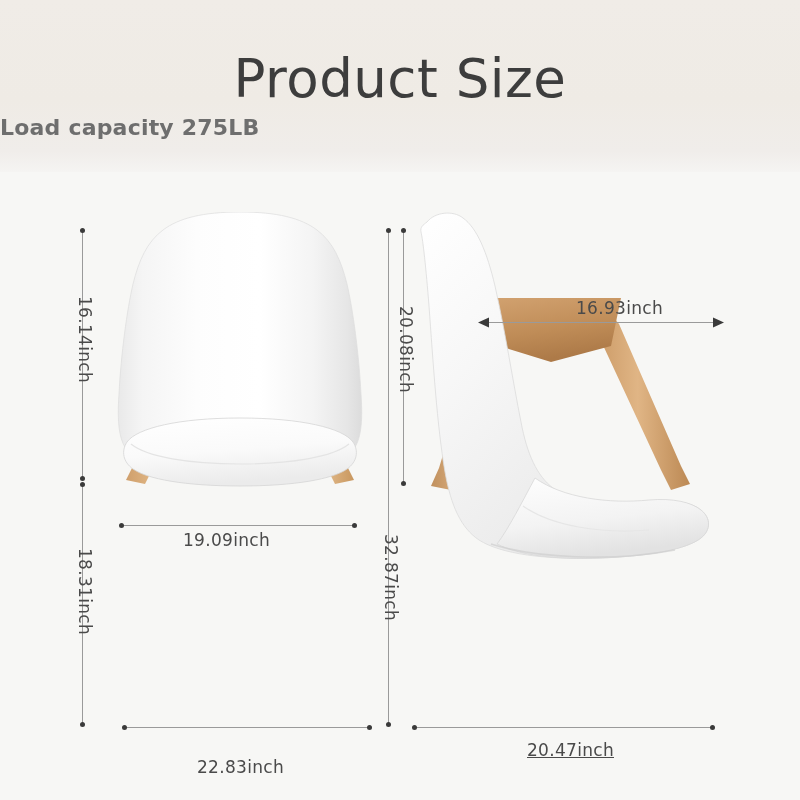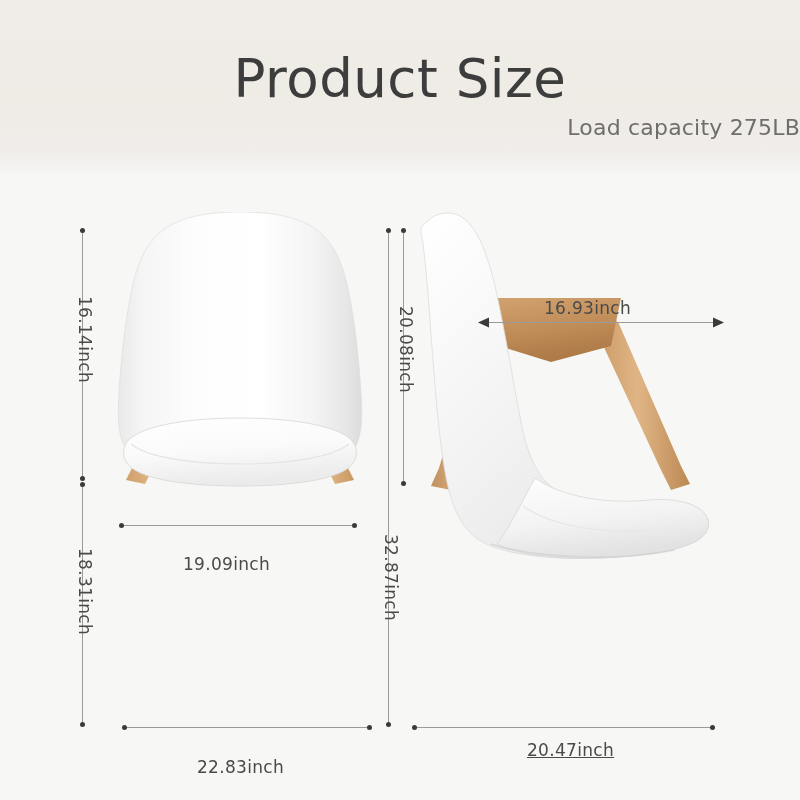--- a/index.html
+++ b/index.html
@@ -38,23 +38,23 @@
     letter-spacing: 0.5px;
     color: #3d3d3d;
     line-height: 1.08;
     font-family: "DejaVu Sans", "Liberation Sans", sans-serif;
   }
 
   #page-subtitle {
     position: absolute;
     left: 0; top: 115px;
     width: 800px;
-    text-align: right;
+    text-align: left;
     font-size: 22px;
-    font-weight: 400;
+    font-weight: 700;
     color: #6e6e6e;
     letter-spacing: 0.2px;
     font-family: "DejaVu Sans", "Liberation Sans", sans-serif;
   }
 
   
   #diagram {
     position: absolute;
     left: 0; top: 172px;
     width: 800px; height: 628px;
@@ -235,21 +235,21 @@
     <div class="dim-label vert" style="left:95px; top:124px;">16.14inch</div>
 
     <div class="dim-line v" style="left:82px; top:312px; height:242px;"></div>
     <div class="dim-cap" style="left:80px; top:310px;"></div>
     <div class="dim-cap" style="left:80px; top:550px;"></div>
     <div class="dim-label vert" style="left:95px; top:376px;">18.31inch</div>
 
     <div class="dim-line h" style="left:122px; top:353px; width:233px;"></div>
     <div class="dim-cap" style="left:119px; top:351px;"></div>
     <div class="dim-cap" style="left:352px; top:351px;"></div>
-    <div class="dim-label" style="left:183px; top:358px;margin-top:24px;">19.09inch</div>
+    <div class="dim-label" style="left:183px; top:358px;">19.09inch</div>
 
     <div class="dim-line h" style="left:125px; top:555px; width:245px;"></div>
     <div class="dim-cap" style="left:122px; top:553px;"></div>
     <div class="dim-cap" style="left:367px; top:553px;"></div>
     <div class="dim-label" style="left:197px; top:585px;">22.83inch</div>
 
     <div class="dim-line v" style="left:82px; top:312px; height:0px;"></div>
 
     <div class="dim-line v" style="left:403px; top:58px; height:255px;"></div>
     <div class="dim-cap" style="left:401px; top:56px;"></div>
@@ -261,21 +261,21 @@
     <div class="dim-cap" style="left:386px; top:550px;"></div>
     <div class="dim-label vert" style="left:401px; top:362px;">32.87inch</div>
 
     <div class="dim-line h" style="left:484px; top:150px; width:232px;"></div>
     <svg class="arrowhead" style="left:478px; top:145px;" width="12" height="11" viewBox="0 0 12 11">
       <path d="M0 5.5 L11 0.5 L11 10.5 Z" fill="#3a3a3a"></path>
     </svg>
     <svg class="arrowhead" style="left:712px; top:145px;" width="12" height="11" viewBox="0 0 12 11">
       <path d="M12 5.5 L1 0.5 L1 10.5 Z" fill="#3a3a3a"></path>
     </svg>
-    <div class="dim-label" style="left:544px; top:126px;">16.93inch</div>
+    <div class="dim-label" style="left:576px; top:126px;">16.93inch</div>
 
     <div class="dim-line h" style="left:415px; top:555px; width:298px;"></div>
     <div class="dim-cap" style="left:412px; top:553px;"></div>
     <div class="dim-cap" style="left:710px; top:553px;"></div>
     <div class="dim-label" style="left:527px; top:568px;text-decoration:underline;">20.47inch</div>
 
   </div>
 </div>
 
 </body></html>

